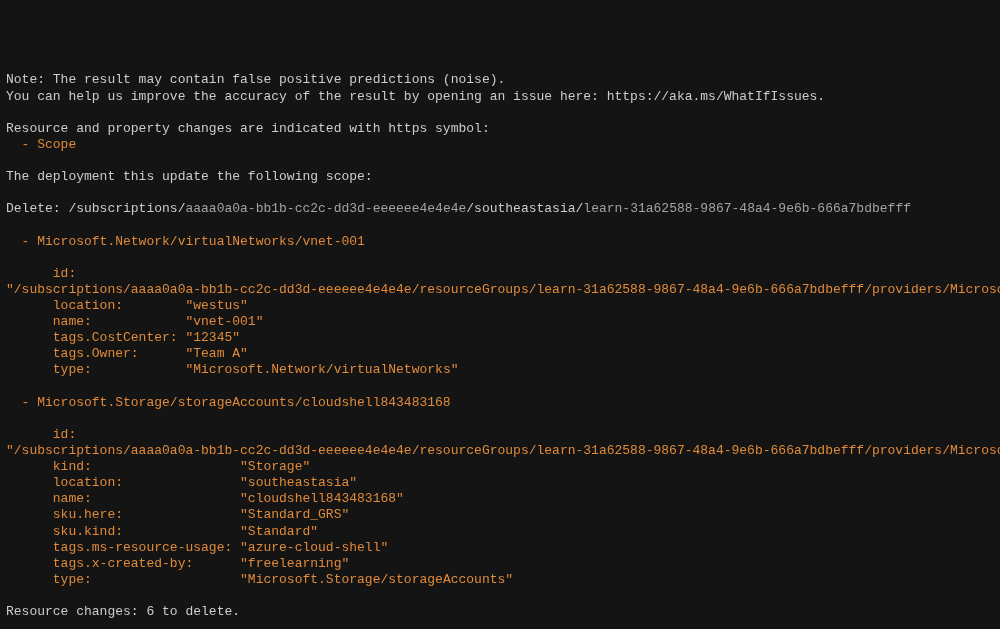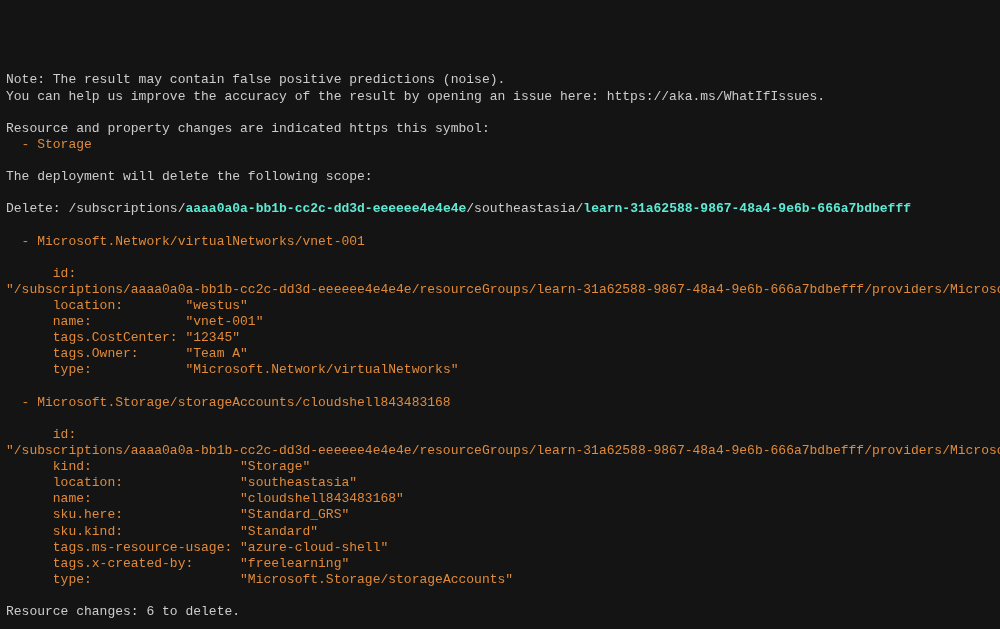--- a/index.html
+++ b/index.html
@@ -9,34 +9,34 @@
       font-family: 'Consolas', 'Courier New', monospace;
       font-size: 13px;
       line-height: 1.24;
       padding: 8px 6px;
       width: 1000px;
       height: 629px;
       overflow: hidden;
       white-space: pre;
     }
     .orange { color: #e08a3a; }
-    .white { color: #5eead4; font-weight: bold; }
+    .white { color: #a3a3a3; }
   </style>
 </head>
 <body>
 
 
 
 <span>Note: The result may contain false positive predictions (noise).</span>
 <span>You can help us improve the accuracy of the result by opening an issue here: https://aka.ms/WhatIfIssues.</span>
 
-<span>Resource and property changes are indicated https this symbol:</span>
-<span class="orange">  - Storage</span>
+<span>Resource and property changes are indicated with https symbol:</span>
+<span class="orange">  - Scope</span>
 
-<span>The deployment will delete the following scope:</span>
+<span>The deployment this update the following scope:</span>
 
 <span>Delete: /subscriptions/</span><span class="white">aaaa0a0a-bb1b-cc2c-dd3d-eeeeee4e4e4e</span><span>/southeastasia/</span><span class="white">learn-31a62588-9867-48a4-9e6b-666a7bdbefff</span>
 
 <span class="orange">  - Microsoft.Network/virtualNetworks/vnet-001</span>
 
 <span class="orange">      id:</span>
 <span class="orange">"/subscriptions/aaaa0a0a-bb1b-cc2c-dd3d-eeeeee4e4e4e/resourceGroups/learn-31a62588-9867-48a4-9e6b-666a7bdbefff/providers/Microsoft.Network/virtualNetworks/vnet-001"</span>
 <span class="orange">      location:        </span><span class="orange">"westus"</span>
 <span class="orange">      name:            </span><span class="orange">"vnet-001"</span>
 <span class="orange">      tags.CostCenter: </span><span class="orange">"12345"</span>

